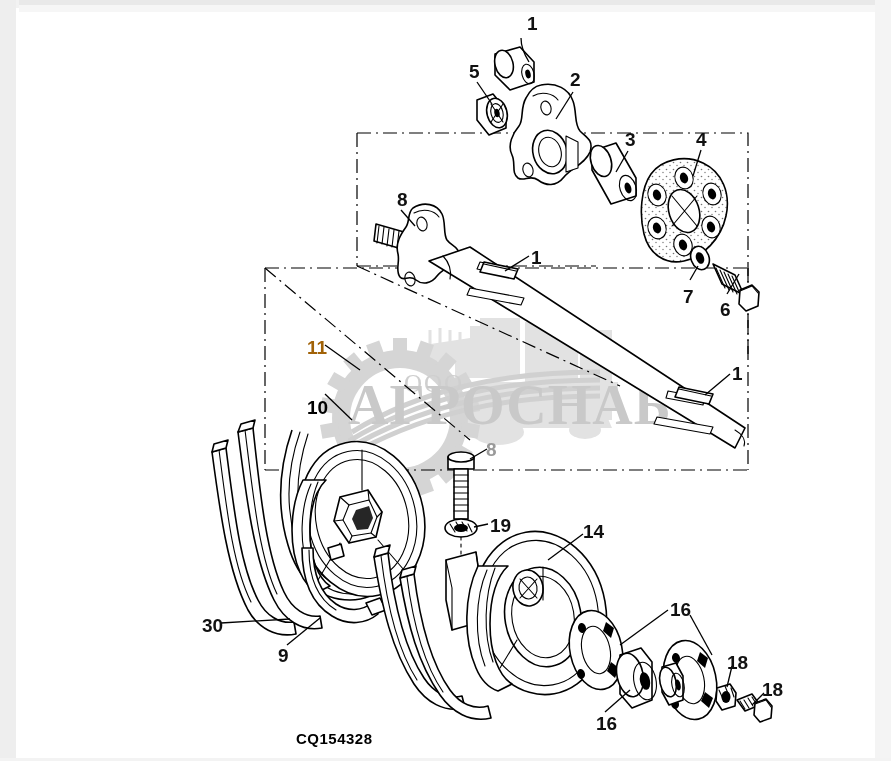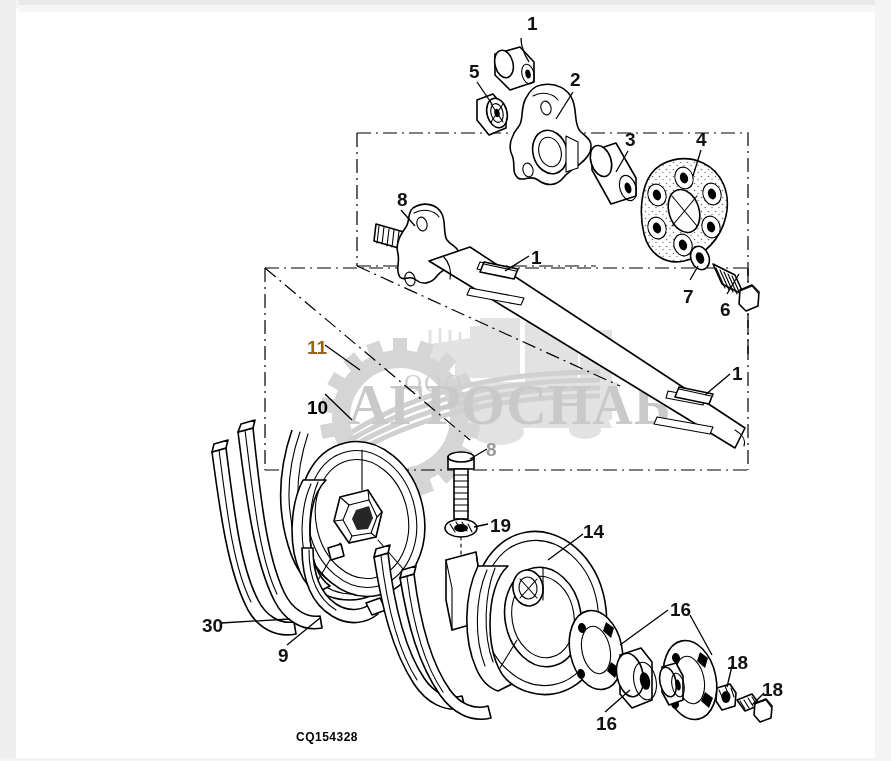--- a/index.html
+++ b/index.html
@@ -59,21 +59,21 @@
     position: absolute;
     left: 0; top: 0;
     width: 891px;
     height: 761px;
   }
 
   .partnum {
     position: absolute;
     left: 296px;
     top: 730px;
-    font-size: 12px;
+    font-size: 15px;
     font-weight: bold;
     letter-spacing: 0.5px;
     color: #000000;
     font-family: "Liberation Sans", sans-serif;
   }
 
   
   .callout {
     position: absolute;
     font-size: 19px;

